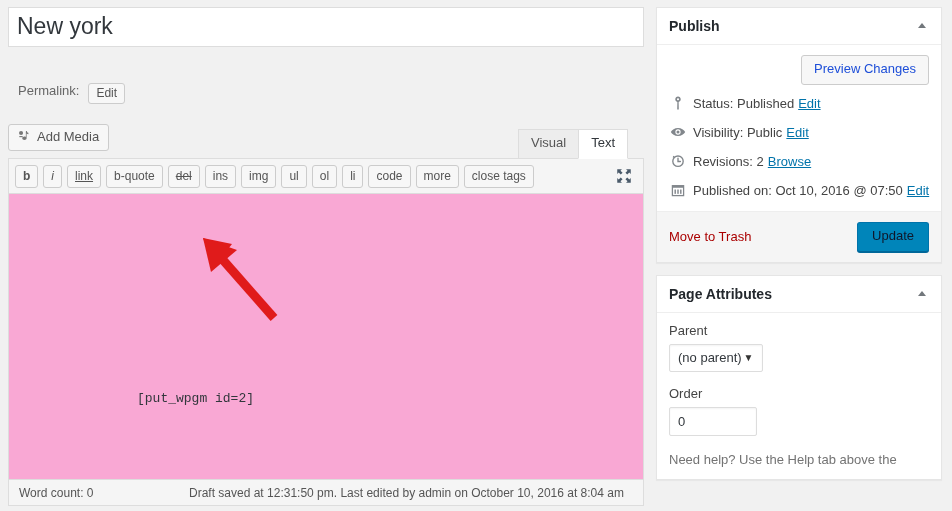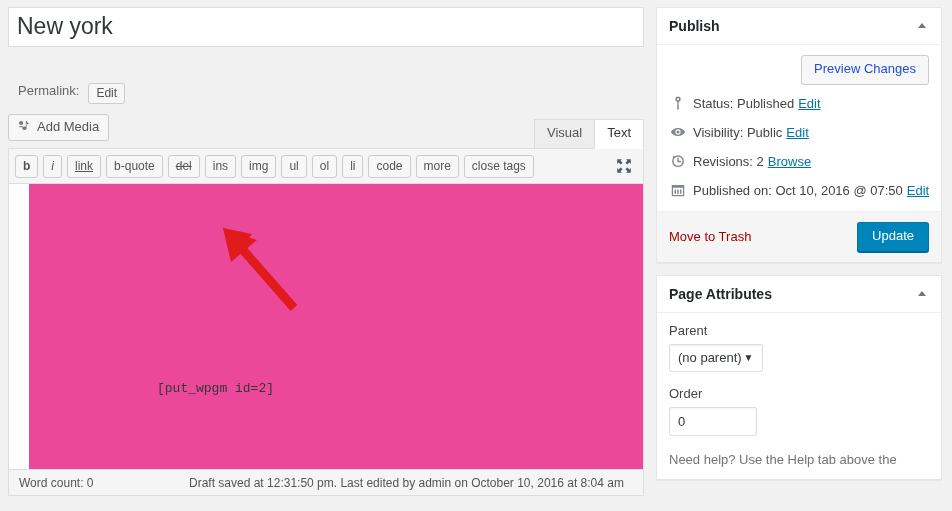--- a/index.html
+++ b/index.html
@@ -87,41 +87,41 @@
     border-radius: 3px;
     padding: 2px 7px 3px 7px;
     line-height: 1.2;
     cursor: pointer;
   }
 
   
   .media-row {
     position: relative;
     height: 34px;
-    margin-top: 1px;
+    margin-top: 11px;
     text-decoration: underline;
   }
   .add-media {
     display: inline-flex;
     align-items: center;
     gap: 5px;
     background: #f7f7f7;
     border: 1px solid #ccc;
     border-radius: 3px;
     padding: 4px 9px 5px 8px;
     font-size: 13px;
     color: #555;
     cursor: pointer;
     line-height: 1.2;
   }
   .media-icon { display: inline-block; width: 15px; height: 15px; }
 
   .editor-tabs {
     position: absolute;
-    right: 0;
+    right: 16px;
     bottom: -1px;
     display: flex;
     align-items: flex-end;
   }
   .ed-tab {
     font-size: 13px;
     color: #555;
     padding: 5px 12px 6px 12px;
     border: 1px solid #ddd;
     background: #ededed;
@@ -174,23 +174,22 @@
     right: 10px;
     top: 50%;
     transform: translateY(-50%);
     width: 18px;
     height: 18px;
     cursor: pointer;
   }
   .editor-body {
     position: relative;
     height: 285px;
-    background: #ec4899;
+    background: #f9a8d4;
     overflow: hidden;
-    margin-left: 20px;
   }
   .shortcode {
     position: absolute;
     left: 128px;
     top: 197px;
     font-family: "Liberation Mono", monospace;
     font-size: 13px;
     color: #32373c;
     white-space: pre;
   }
@@ -296,21 +295,21 @@
   .trash-link {
     color: #a00;
     font-size: 13px;
     text-decoration: none;
     cursor: pointer;
     text-align: right;
   }
   .btn-primary {
     font-family: "Liberation Sans", sans-serif;
     font-size: 13px;
-    color: #ffffff;
+    color: #0f172a;
     background: #0085ba;
     border: 1px solid #0073aa;
     border-bottom-color: #006799;
     border-radius: 3px;
     padding: 5px 14px 6px 14px;
     box-shadow: 0 1px 0 #006799;
     cursor: pointer;
     line-height: 1.3;
   }
 

